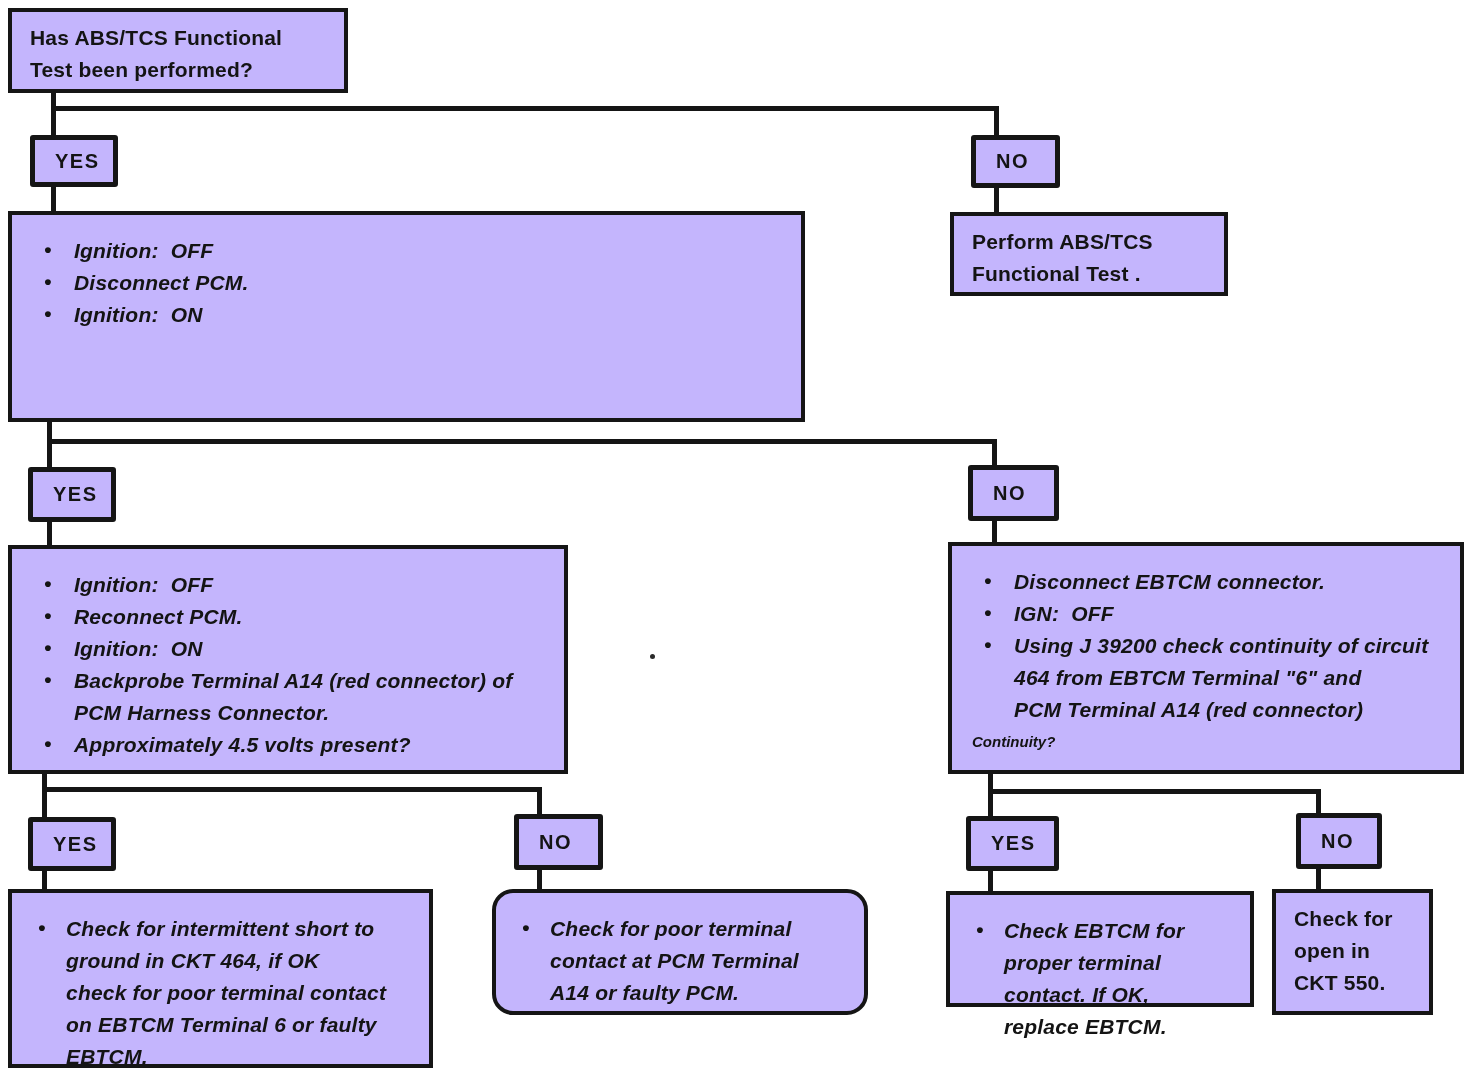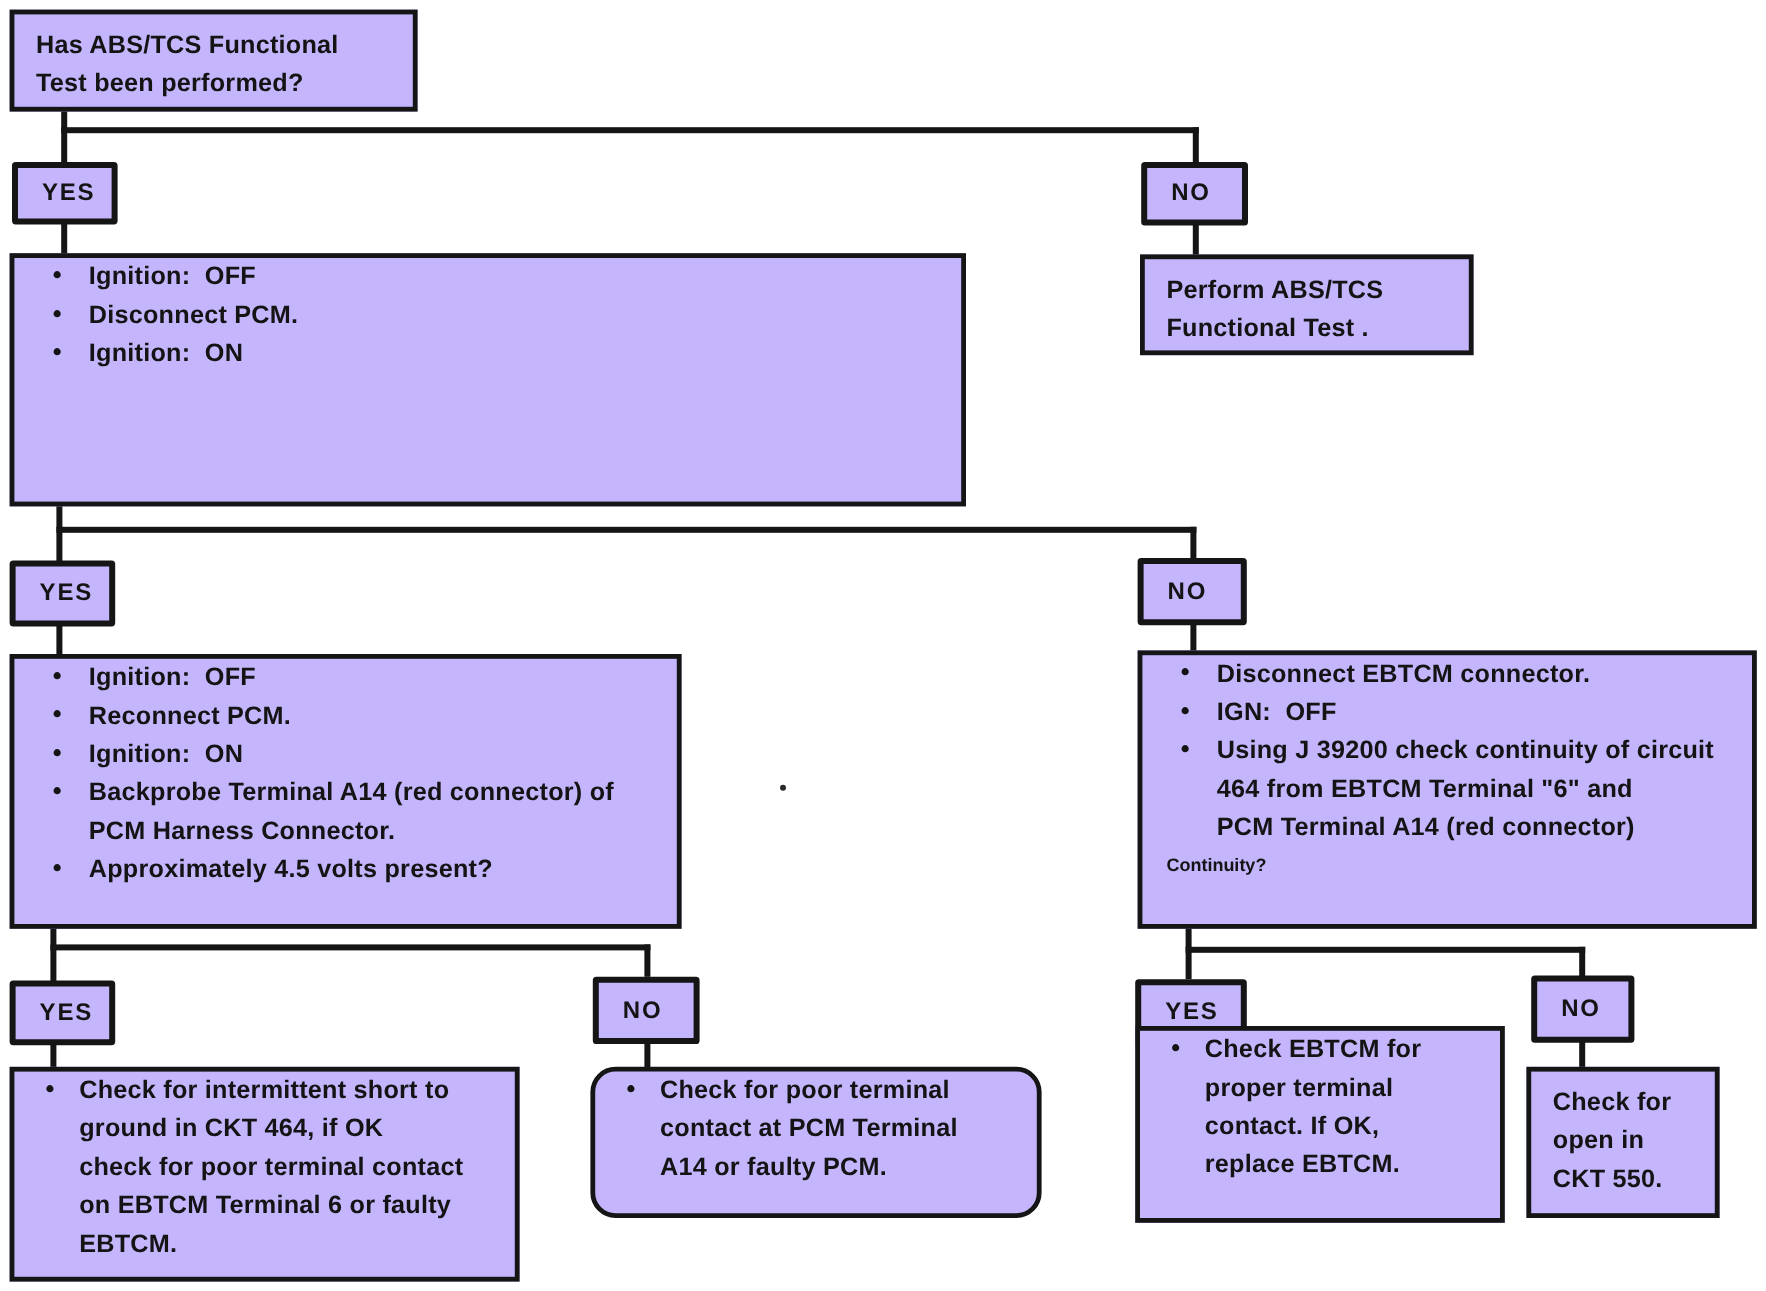--- a/index.html
+++ b/index.html
@@ -30,33 +30,35 @@
   }
   .tag {
     border-width: 5px;
     border-radius: 3px;
     display: flex;
     align-items: center;
     padding-left: 20px;
     font-size: 20px;
     font-weight: 700;
     letter-spacing: 1.5px;
+    margin-left: 20px;
   }
   .txt {
     white-space: pre-wrap;
     font-size: 21px;
     font-weight: 700;
     line-height: 32px;
     letter-spacing: 0.2px;
   }
   .plain {
     padding: 10px 8px 0 18px;
   }
   .list {
-    padding-top: 0;
+    padding-top: 20px;
+    font-style: italic;
   }
   .list ul {
     list-style: none;
     margin: 0;
     padding: 0;
   }
   .list li {
     position: relative;
     padding-left: 62px;
     white-space: pre-wrap;
@@ -210,21 +212,21 @@
   </div>
 
   <div class="box list tight" style="left:492px;top:889px;width:376px;height:126px;border-radius:21px;">
     <ul>
       <li>Check for poor terminal
 contact at PCM Terminal
 A14 or faulty PCM.</li>
     </ul>
   </div>
 
-  <div class="box list tight" style="left:946px;top:855px;width:308px;height:164px;">
+  <div class="box list tight" style="left:946px;top:891px;width:308px;height:116px;">
     <ul>
       <li>Check EBTCM for
 proper terminal
 contact. If OK,
 replace EBTCM.</li>
     </ul>
   </div>
 
   <div class="box" style="left:1272px;top:889px;width:161px;height:126px;">
     <div class="txt plain">Check for

